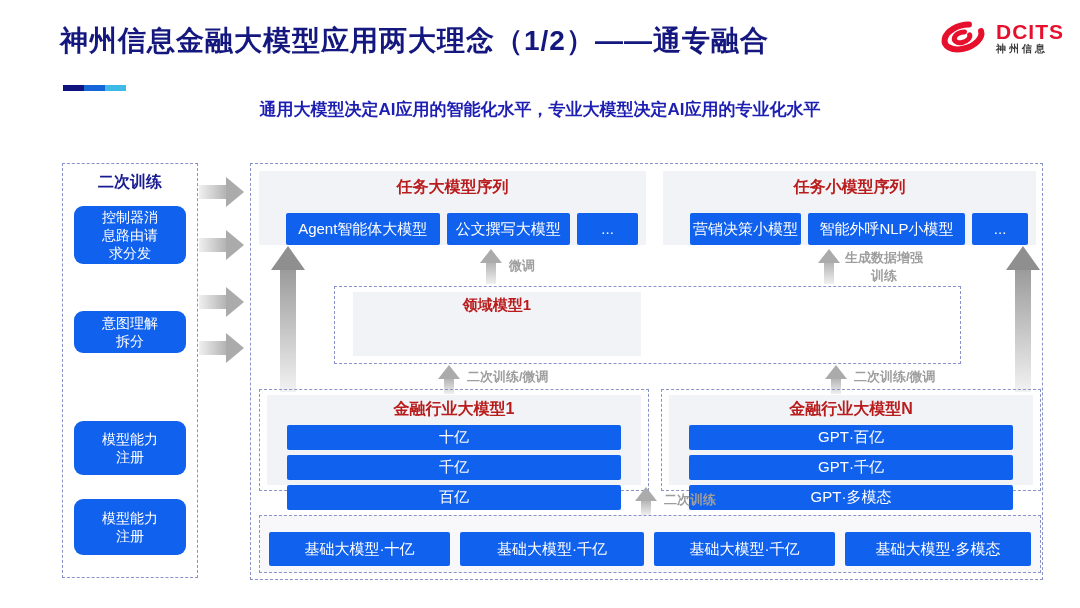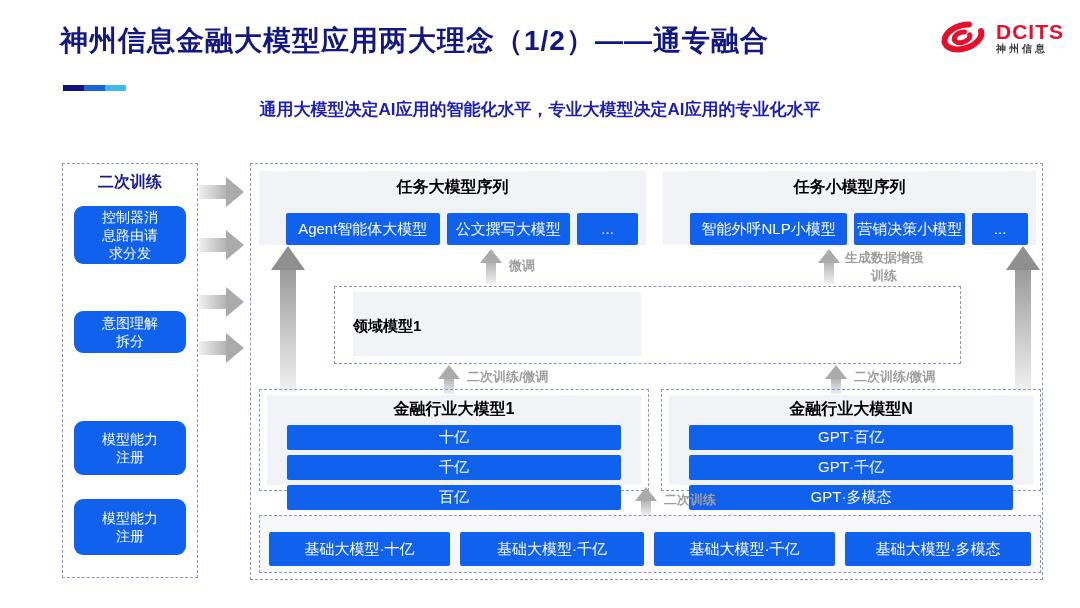--- a/index.html
+++ b/index.html
@@ -14,21 +14,21 @@
   .subtitle { position:absolute; left:0; right:0; top:98px; text-align:center; font-size:17px; font-weight:bold; color:#1D1EB2; }
 
   .logo { position:absolute; right:16px; top:16px; display:flex; align-items:center; gap:6px; }
   .logo-txt { display:flex; flex-direction:column; line-height:1.1; }
   .logo-brand { color:#E60F2C; font-size:21px; font-weight:bold; letter-spacing:1px; }
   .logo-cn { color:#3A3A3A; font-size:10px; font-weight:bold; letter-spacing:3px; }
 
   
   .dashed { border:1px dashed #8A93C9; position:absolute; }
   .panel { background:#F2F3F6; position:absolute; }
-  .group-title { text-align:center; font-weight:bold; color:#000000; }
+  .group-title { text-align:center; font-weight:bold; color:#b91c1c; }
   .bbtn { background:#1061EE; color:#fff; display:flex; align-items:center; justify-content:center; text-align:center; font-size:15px; border-radius:2px; line-height:1.25; }
   .glabel { position:absolute; color:#9E9E9E; font-size:13px; font-weight:600; white-space:nowrap; }
 
   
   .h-arrow { position:absolute; width:46px; height:30px; }
   .h-arrow .shaft { position:absolute; left:0; top:8px; width:27px; height:14px; background:linear-gradient(to right,#f0f0f0,#b3b3b3); }
   .h-arrow .head { position:absolute; left:27px; top:0; width:0; height:0; border-top:15px solid transparent; border-bottom:15px solid transparent; border-left:18px solid #ABABAB; }
 
   
   .v-arrow { position:absolute; display:flex; flex-direction:column; align-items:center; }
@@ -44,21 +44,21 @@
 
   
   .main { left:250px; top:163px; width:793px; height:417px; }
 
   .task-panel { top:7px; height:74px; }
   .task-panel .group-title { padding-top:6px; font-size:16px; }
   .task-row { position:absolute; top:42px; left:8px; right:8px; display:flex; gap:7px;margin-left:19px; }
   .task-row .bbtn { height:32px; }
 
   .domain-box { left:83px; top:122px; width:627px; height:78px; }
-  .domain-panel { top:128px; height:64px; display:flex; flex-direction:row; align-items:center; }
+  .domain-panel { top:128px; height:64px; display:flex; flex-direction:column; align-items:center; }
   .domain-panel .group-title { font-size:15px; padding-top:4px; }
   .domain-panel .bbtn { width:91%; height:29px; margin-top:4px; }
 
   .industry-box { top:225px; height:102px; }
   .industry-panel { inset:5px 7px; position:absolute; background:#F2F3F6; }
   .industry-panel .group-title { font-size:16px; padding-top:4px; }
   .industry-grid { position:absolute; left:20px; right:20px; top:30px; display:grid; grid-template-columns:1fr; gap:5px 10px; }
   .industry-grid .bbtn { height:25px; }
 
   .base-box { left:8px; top:351px; width:782px; height:58px; background:#F8F8FA; }
@@ -122,22 +122,22 @@
       <div class="group-title">任务大模型序列</div>
       <div class="task-row">
         <div class="bbtn" style="width:159px;">Agent智能体大模型</div>
         <div class="bbtn" style="width:128px;">公文撰写大模型</div>
         <div class="bbtn" style="width:63px;">...</div>
       </div>
     </div>
     <div class="panel task-panel" style="left:412px; width:373px;">
       <div class="group-title">任务小模型序列</div>
       <div class="task-row">
+        <div class="bbtn" style="width:117px;">营销决策小模型</div>
         <div class="bbtn" style="width:166px;">智能外呼NLP小模型</div>
-        <div class="bbtn" style="width:117px;">营销决策小模型</div>
         <div class="bbtn" style="width:59px;">...</div>
       </div>
     </div>
 
     <div class="v-arrow tall" style="left:20px;  top:82px; height:146px; width:34px;">
         <div class="head"></div>
         <div class="shaft"></div>
       </div>
     <div class="v-arrow tall" style="left:755px; top:82px; height:146px; width:34px;">
         <div class="head"></div>

